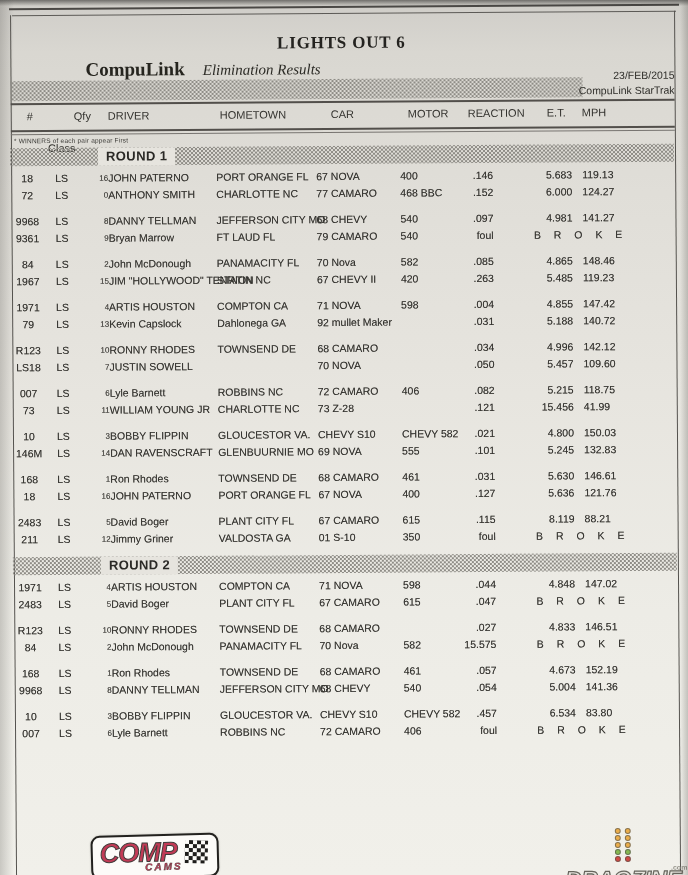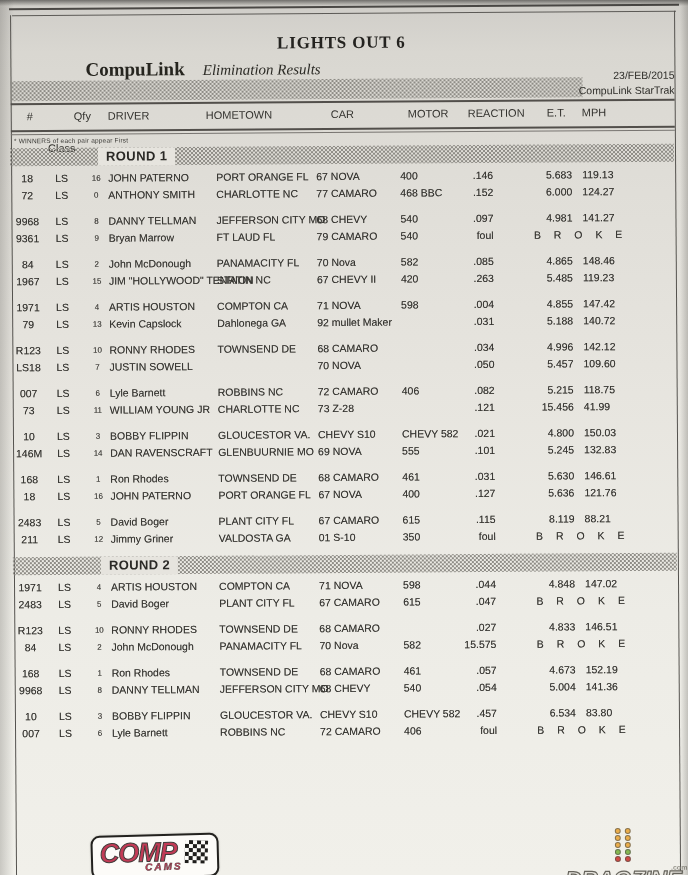--- a/index.html
+++ b/index.html
@@ -64,21 +64,21 @@
   .pair{margin-bottom:9px;}
   .racer-row{
     display:grid;
     grid-template-columns:42px 32px 24px 108px 100px 84px 60px 36px 78px 84px;
     height:17px;line-height:17px;font-size:10.5px;white-space:nowrap;
     color:#34332f;text-shadow:0 0 .4px rgba(55,53,49,.55);
   }
   .racer-row>div{overflow:visible;}
   .c-entry{text-align:center;padding-right:8px;}
   .c-cls{padding-left:3px;}
-  .c-qty{font-size:8px;text-align:center;color:#403f3b;}
+  .c-qty{font-size:8px;text-align:right;color:#403f3b;}
   .c-re{text-align:right;padding-right:3px;}
   .c-et{text-align:right;padding-right:2px;}
   .c-mph{padding-left:8px;}
   .c-broke{grid-column:9/11;text-align:center;letter-spacing:5px;padding-left:6px;}
 
   
   .comp-logo{
     position:absolute;left:88px;top:833px;width:124px;height:40px;
     background:#fcfbf8;border:2px solid #23221f;border-radius:9px;
     transform:rotate(-1.2deg);box-shadow:0 0 2px rgba(60,58,54,.3);
@@ -132,21 +132,21 @@
   <div class="band-head dotband"></div>
   <div class="date-line">23/FEB/2015</div>
   <div class="system-line">CompuLink StarTrak</div>
 
   <div class="line rule-1"></div>
   <div class="col-headers" id="col-headers">
       <span style="left: 29px;">#</span>
       <span style="left: 50px; margin-top: 32px;">Class</span>
       <span style="left: 76px;">Qfy</span>
       <span style="left: 110px;">DRIVER</span>
-      <span style="left: 208px;">HOMETOWN</span>
+      <span style="left: 222px;">HOMETOWN</span>
       <span style="left: 333px;">CAR</span>
       <span style="left: 410px;">MOTOR</span>
       <span style="left: 470px;">REACTION</span>
       <span style="left: 549px;">E.T.</span>
       <span style="left: 584px;">MPH</span>
     </div>
   <div class="line rule-2"></div>
   <div class="line rule-2b"></div>
 
   <div class="winners-note">* WINNERS of each pair appear First</div>

